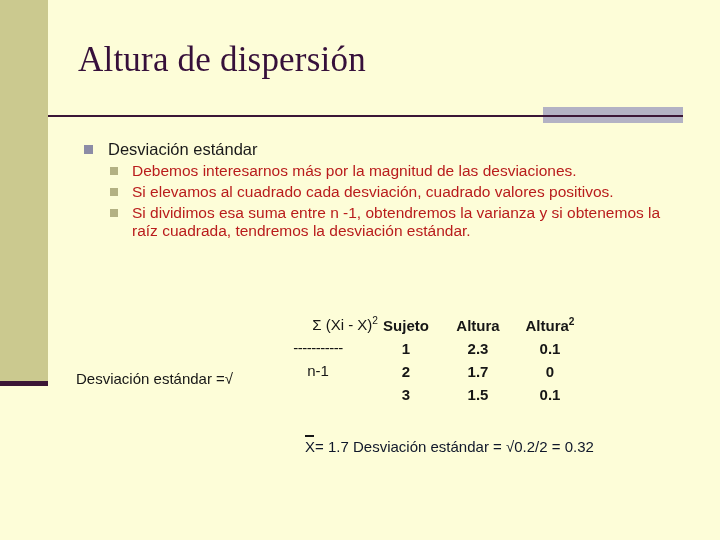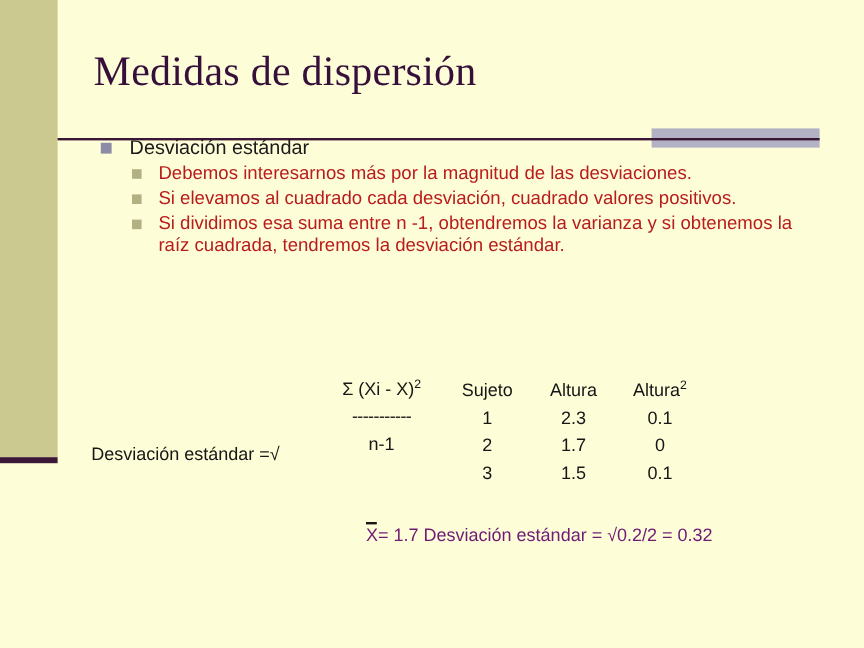--- a/index.html
+++ b/index.html
@@ -63,21 +63,21 @@
     font-size: 35px;
     color: #36103a;
     letter-spacing: 0.2px;
     white-space: nowrap;
   }
 
   
   .body-area {
     position: absolute;
     left: 80px;
-    top: 114px;
+    top: 140px;
     width: 600px;
   }
   .lvl1 {
     position: relative;
     padding-left: 28px;
     font-size: 16.5px;
     color: #1a1a1a;
     line-height: 19px;
     margin-bottom: 3px;
   }
@@ -124,48 +124,48 @@
     top: 57px;
     white-space: nowrap;
   }
   .frac {
     position: absolute;
     left: 258px;
     top: 0;
     width: 120px;
     text-align: center;
   }
-  .frac-num { height: 24px; line-height: 24px; white-space: nowrap; }
+  .frac-num { height: 24px; line-height: 24px; white-space: nowrap; text-align: right; }
   .frac-bar { height: 22px; line-height: 22px; letter-spacing: -0.5px; }
   .frac-den { height: 24px; line-height: 24px; text-align: center; }
 
   .stat-table {
     position: absolute;
     left: 370px;
     top: 0;
     border-collapse: collapse;
   }
   .stat-table th, .stat-table td {
-    font-weight: normal;
+    font-weight: bold;
     font-size: 15px;
     color: #161616;
     padding: 0 0 0 0;
     height: 23px;
     line-height: 23px;
     text-align: center;
     min-width: 72px;
   }
   .stat-table th { height: 24px; }
 
   .final-line {
     position: absolute;
     left: 305px;
     top: 125px;
     font-size: 15px;
-    color: #701a75;
+    color: #0f172a;
     white-space: nowrap;
   }
   .xbar {
     position: relative;
     display: inline-block;
   }
   .xbar::before {
     content: "";
     position: absolute;
     left: 0px;
@@ -179,21 +179,21 @@
 </head>
 <body>
 
 <div id="slide">
 
   <div class="side-band"></div>
   <div class="side-band-cap"></div>
   <div class="header-block"></div>
   <div class="header-rule"></div>
 
-  <div class="slide-title">Medidas de dispersión</div>
+  <div class="slide-title">Altura de dispersión</div>
 
   <div class="body-area">
 
     <div class="lvl1">
       <span class="bsq"></span>
       <span>Desviación estándar</span>
     </div>
 
     <div class="lvl2-group">
       <div class="lvl2">

